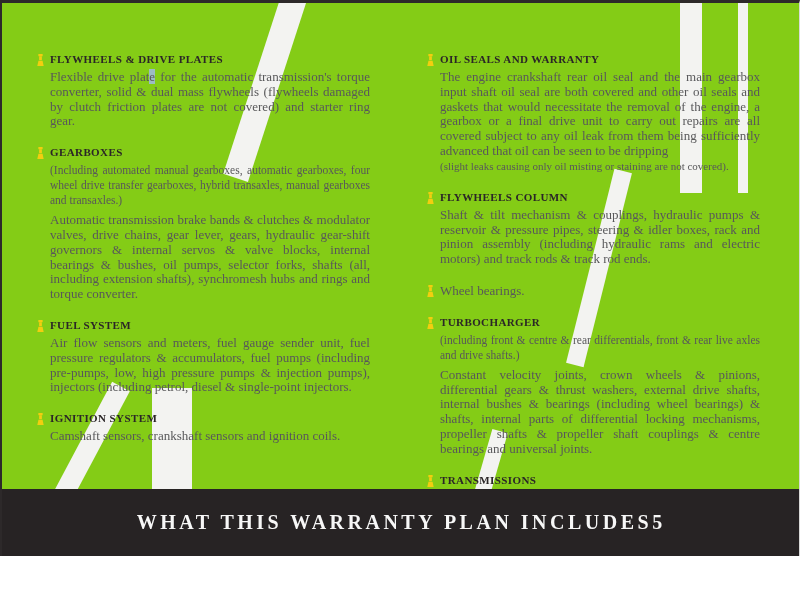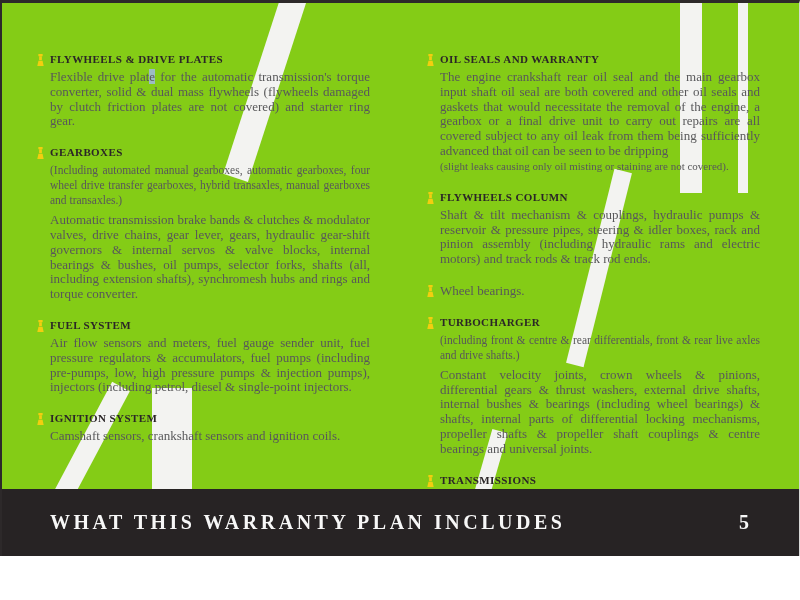--- a/index.html
+++ b/index.html
@@ -35,21 +35,21 @@
   }
   .note-text {
     margin:0 0 5px 0; font-size:11.5px; line-height:15px; color:#58585a;
     text-align:justify;
   }
   .note-after { margin:0; font-size:11px; line-height:15px; color:#58585a; text-align:left; }
   .hl { background:#9cbcc4; }
 
   .footer {
     position:absolute; left:0; right:0; bottom:0; height:67px; background:#272324;
-    display:flex; align-items:center; justify-content:space-between;
+    display:flex; align-items:center; justify-content:center;
     padding:0 50px 0 48px; box-sizing:border-box; z-index:2;
   }
   .footer-title { color:#f7f7f7; font-size:20px; font-weight:bold; letter-spacing:3.5px; }
   .page-num { color:#f7f7f7; font-size:20px; font-weight:bold; }
 </style>
 </head>
 <body>
 
 <div class="page">
 

